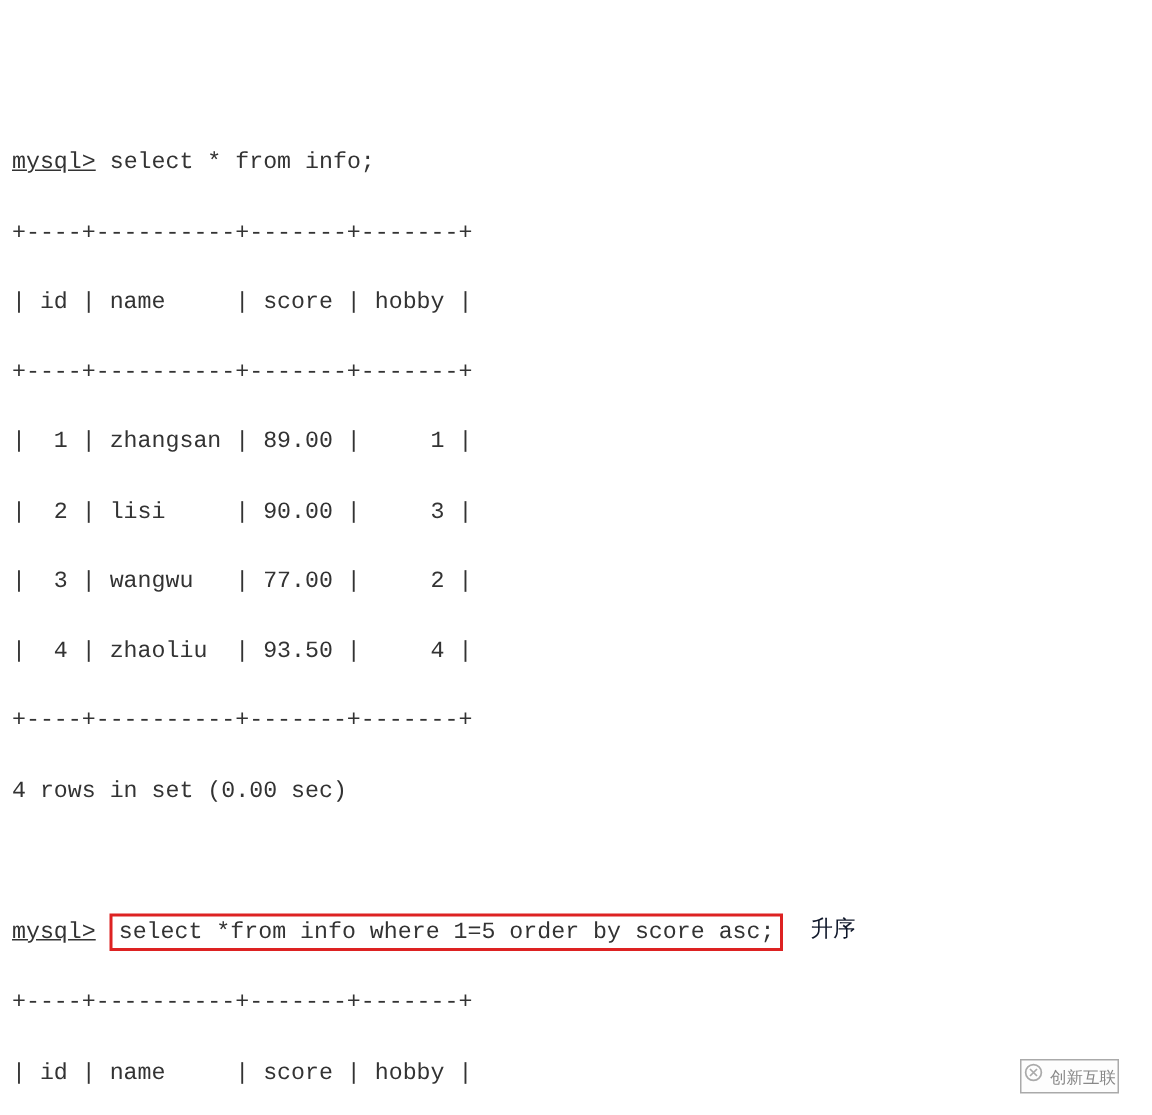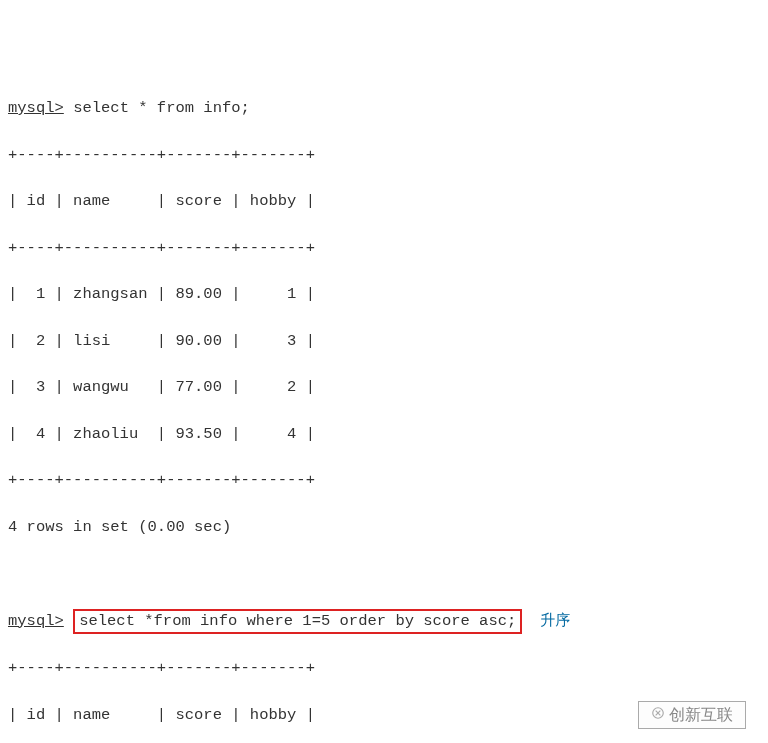--- a/index.html
+++ b/index.html
@@ -18,39 +18,39 @@
   }
   .line { white-space: pre; }
   .prompt { color: #333; text-decoration: underline; }
   .boxed {
     display: inline-block;
     border: 2px solid #d22; 
     padding: 0 4px;
     line-height: 1.4;
   }
   .anno {
-    color: #0369a1;
+    color: #0f172a;
     font-family: "Microsoft YaHei", "SimSun", sans-serif;
     font-size: 15px;
     display: inline-block;
     margin-left: 18px;
     vertical-align: middle;
   }
   .watermark {
     position: absolute;
     right: 6px;
     bottom: 6px;
     border: 1px solid #aaa;
-    padding: 1px 12px;
+    padding: 1px 1px;
     font-family: "Microsoft YaHei", sans-serif;
-    font-size: 16px;
+    font-size: 11px;
     color: #888;
     background: #fdfdfd;
     display: flex;
-    align-items: center;
+    align-items: flex-end;
     gap: 4px;
     white-space: nowrap;
   }
   .watermark svg { width: 14px; height: 14px; }
 </style>
 </head>
 <body>
 
 
 

